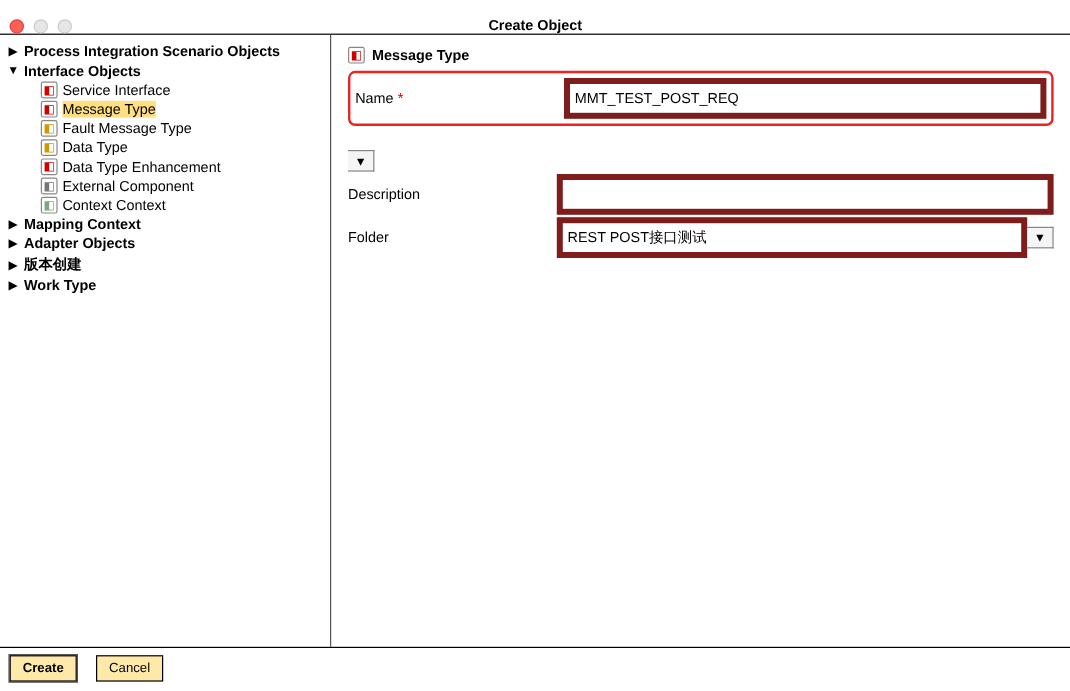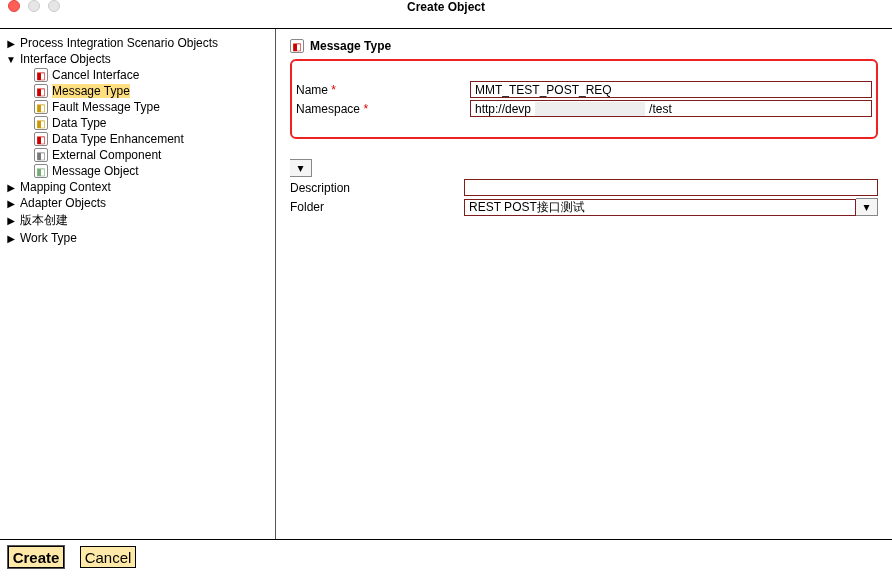--- a/index.html
+++ b/index.html
@@ -1,57 +1,57 @@
 <!DOCTYPE html>
 <html><head>
 <meta charset="utf-8">
 <style>
 * { box-sizing: border-box; margin: 0; padding: 0; font-family: Arial, sans-serif; font-size: 12px; }
 body { width: 892px; height: 576px; background: #fff; overflow: hidden; }
 
-.titlebar { height: 28px; display: flex; align-items: flex-start; padding: 0 8px; position: relative; }
+.titlebar { height: 28px; display: flex; align-items: flex-end; padding: 0 8px; position: relative; }
 .win-dots { display: flex; gap: 8px; }
 .win-dot { width: 12px; height: 12px; border-radius: 50%; }
 .dot-close { background: #ff5f56; border: 1px solid #e0443e; }
 .dot-min { background: #e6e6e6; border: 1px solid #ccc; }
 .dot-max { background: #e6e6e6; border: 1px solid #ccc; }
 .title-txt { position: absolute; left: 50%; transform: translateX(-50%); font-weight: bold; }
 
 .body-area { display: flex; height: 512px; border: 1px solid #000; border-left: none; border-right: none; }
 
 .tree { width: 276px; border-right: 1px solid #555; padding: 6px 4px; }
 .tree-row { display: flex; align-items: center; gap: 4px; padding: 1px 2px; white-space: nowrap; }
 .expander { width: 10px; text-align: center; font-size: 10px; }
-.bold { font-weight: normal; }
+.bold { font-weight: bold; }
 .indent1 { padding-left: 30px; }
 .selected { background: #ffdf80; }
 .ticon { width: 14px; height: 14px; display: flex; align-items: center; justify-content: center; font-size: 10px; border-radius: 2px; }
 .ic-svc { background: #fff; border: 1px solid #888; color: #c00; }
 .ic-msg { background: #fff; border: 1px solid #888; color: #c00; }
 .ic-flt { background: #fff; border: 1px solid #888; color: #c90; }
 .ic-dt  { background: #fff; border: 1px solid #888; color: #c90; }
 .ic-dte { background: #fff; border: 1px solid #888; color: #c00; }
 .ic-ext { background: #fff; border: 1px solid #888; color: #777; }
 .ic-ctx { background: #fff; border: 1px solid #888; color: #7a7; }
 
 .form { flex: 1; padding: 10px 14px; }
 .form-head { display: flex; align-items: center; gap: 6px; margin-bottom: 6px; }
 .form-head .ticon { border: 1px solid #888; }
 .form-head-txt { font-weight: bold; }
 
-.highlight-box { border: 2px solid #e22; border-radius: 6px; padding: 18px 4px; margin-bottom: 20px; }
+.highlight-box { border: 2px solid #e22; border-radius: 6px; padding: 2px 4px; margin-bottom: 20px; }
 
 .field-row { display: flex; align-items: center; margin: 2px 0; }
 .label { width: 174px; }
 .req { color: #d00; }
-.finput { flex: 1; height: 17px; border: 1px solid #7f1d1d; padding: 0 4px; font-size: 12px; background: #fff; }
+.finput { flex: 1; height: 34px; border: 5px solid #7f1d1d; padding: 0 4px; font-size: 12px; background: #fff; }
 .picker-btn { width: 22px; height: 18px; border: 1px solid #888; border-left: none; background: #f5f5f5; display: flex; align-items: center; justify-content: center; font-size: 10px; }
 
 .footer { height: 34px; display: flex; align-items: center; gap: 16px; padding: 0 8px; }
-.btn { min-width: 56px; height: 22px; border: 1px solid #000; background: #ffe9a8; font-size: 15px; cursor: pointer; }
+.btn { min-width: 56px; height: 22px; border: 1px solid #000; background: #ffe9a8; font-size: 11px; cursor: pointer; }
 .btn-primary { font-weight: bold; box-shadow: 0 0 0 1px #555; }
 </style>
 </head>
 <body>
 
 <div class="titlebar">
   <div class="win-dots">
     <div class="win-dot dot-close"></div>
     <div class="win-dot dot-min"></div>
     <div class="win-dot dot-max"></div>
@@ -66,21 +66,21 @@
       <span class="expander">▶</span>
       <span class="bold">Process Integration Scenario Objects</span>
     </div>
     <div class="tree-row">
       <span class="expander">▼</span>
       <span class="bold">Interface Objects</span>
     </div>
     <div id="tree-children">
         <div class="tree-row indent1">
           <span class="ticon ic-svc">◧</span>
-          <span>Cancel Interface</span>
+          <span>Service Interface</span>
         </div>
         <div class="tree-row indent1">
           <span class="ticon ic-msg">◧</span>
           <span class="selected">Message Type</span>
         </div>
         <div class="tree-row indent1">
           <span class="ticon ic-flt">◧</span>
           <span>Fault Message Type</span>
         </div>
         <div class="tree-row indent1">
@@ -90,21 +90,21 @@
         <div class="tree-row indent1">
           <span class="ticon ic-dte">◧</span>
           <span>Data Type Enhancement</span>
         </div>
         <div class="tree-row indent1">
           <span class="ticon ic-ext">◧</span>
           <span>External Component</span>
         </div>
         <div class="tree-row indent1">
           <span class="ticon ic-ctx">◧</span>
-          <span>Message Object</span>
+          <span>Context Context</span>
         </div>
       </div>
     <div class="tree-row">
       <span class="expander">▶</span>
       <span class="bold">Mapping Context</span>
     </div>
     <div class="tree-row">
       <span class="expander">▶</span>
       <span class="bold">Adapter Objects</span>
     </div>
@@ -125,31 +125,20 @@
     </div>
 
     <div class="highlight-box">
       <div class="field-row">
         <div class="label">
           <span>Name</span>
           <span class="req">*</span>
         </div>
         <input class="finput" value="MMT_TEST_POST_REQ" style="">
       </div>
-      <div class="field-row">
-        <div class="label">
-          <span>Namespace</span>
-          <span class="req">*</span>
-        </div>
-        <div class="finput" style="display:flex;align-items:center;padding:0;">
-          <span style="padding:0 4px">http://devp</span>
-          <span style="flex:0 0 110px;height:14px;background:#eee;margin-top:1px"></span>
-          <span style="padding:0 4px">/test</span>
-        </div>
-      </div>
     </div>
 
     <div class="field-row">
       <div class="picker-btn">
         <span>▾</span>
       </div>
     </div>
 
     <div class="field-row">
       <div class="label">Description</div>

